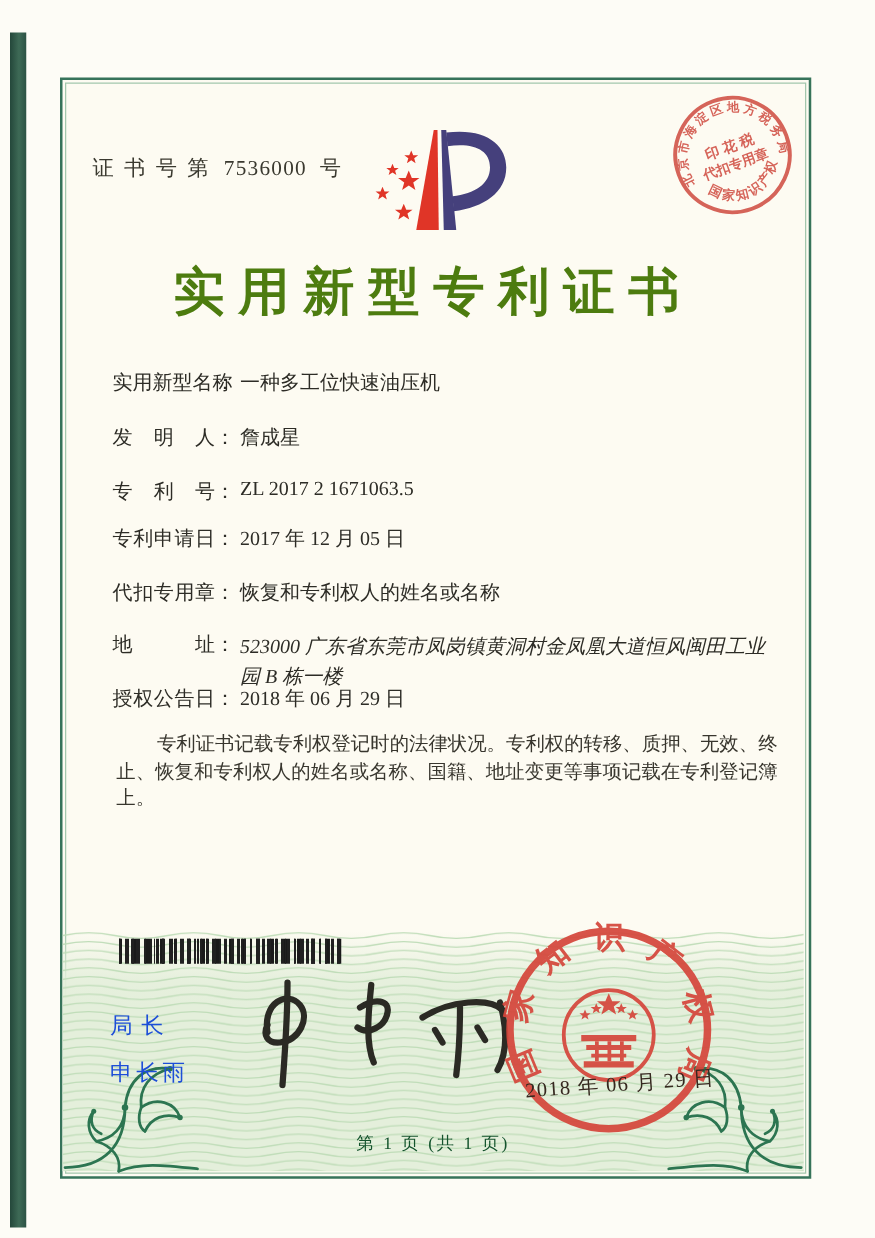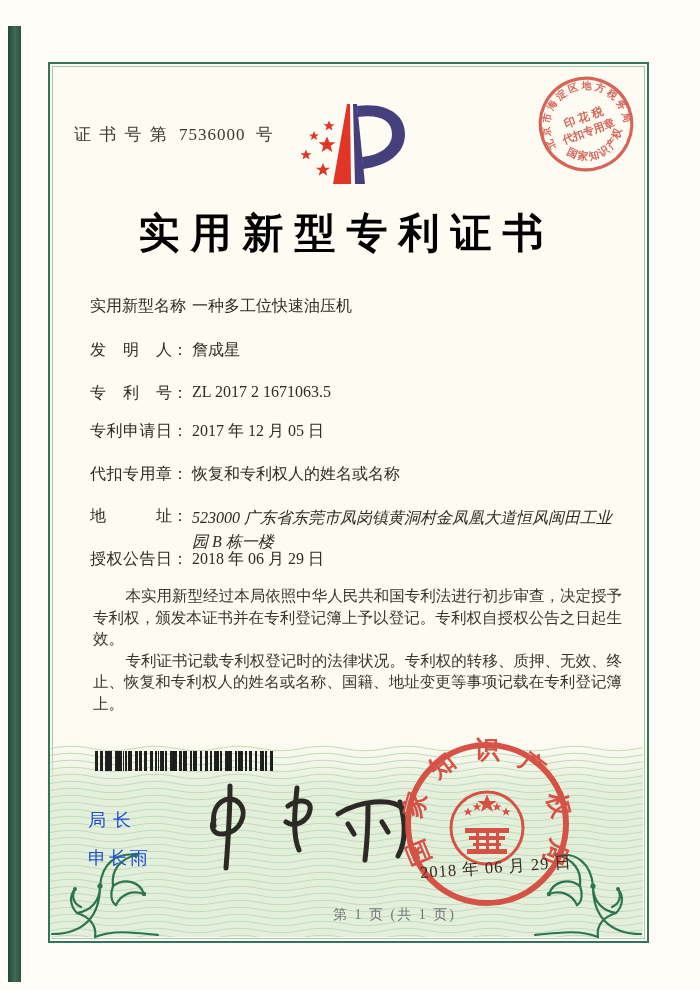--- a/index.html
+++ b/index.html
@@ -16,21 +16,21 @@
   .frame-inner{position:absolute;left:2px;top:2px;right:2px;bottom:2px;
     border:1px solid #a3c7ad;}
   .guilloche{position:absolute;left:50px;top:745px;width:593px;height:192px;z-index:1;
     background:linear-gradient(to bottom,rgba(228,239,219,0) 0,rgba(228,239,219,.9) 38px,#e4efdb 60px);}
   .guilloche svg{position:absolute;left:0;top:0;width:100%;height:100%;}
   .certno{position:absolute;left:74px;top:106px;font-size:17px;letter-spacing:2px;
     color:#3a392f;z-index:2;margin-top:17px;}
   .certno .num{letter-spacing:1px;padding:0 4px;}
   .logo{position:absolute;left:293px;top:100px;width:126px;height:114px;z-index:2;}
   .title{position:absolute;left:48px;top:206px;width:597px;text-align:center;
-    font-size:41px;font-weight:600;letter-spacing:11px;color:#000000;z-index:2;}
+    font-size:41px;font-weight:600;letter-spacing:11px;color:#4d7c0f;z-index:2;}
   .fields{position:absolute;left:90px;top:0;width:540px;font-size:16px;z-index:2;}
   .frow{position:absolute;left:0;white-space:nowrap;}
   .flabel{display:inline-block;width:82px;text-align:justify;text-align-last:justify;
     vertical-align:top;color:#2d2c26;}
   .fcolon{display:inline-block;width:16px;vertical-align:top;}
   .fvalue{display:inline-block;margin-left:4px;color:#2d2c26;vertical-align:top;}
   .frow.addr{white-space:normal;width:536px;}
   .frow.addr .fvalue{width:428px;line-height:24px;font-style:italic;}
   .grantno{position:absolute;left:272px;top:0;white-space:nowrap;}
   .bodytext{position:absolute;left:93px;top:585px;width:529px;z-index:2;
@@ -46,21 +46,21 @@
   .director .name{display:block;margin-top:14px;letter-spacing:3px;}
   .signature{position:absolute;left:196px;top:776px;width:215px;height:100px;z-index:4;}
   .seal{position:absolute;left:398px;top:736px;width:180px;height:180px;z-index:5;opacity:.93;}
   .sealdate{position:absolute;left:420px;top:856px;width:170px;z-index:6;
     font-size:16.5px;color:#35281f;transform:rotate(-4deg);letter-spacing:1px;}
   .taxstamp{position:absolute;left:534px;top:72px;width:104px;height:104px;z-index:2;opacity:.85;}
   .flourish{position:absolute;z-index:2;}
   .flourish.left{left:50px;top:842px;}
   .flourish.right{right:57px;top:842px;transform:scaleX(-1);}
   .footer{position:absolute;left:48px;top:906px;width:597px;text-align:center;
-    font-size:14px;letter-spacing:2px;color:#737373;z-index:4;margin-left:48px;}
+    font-size:14px;letter-spacing:2px;color:#14532d;z-index:4;}
 </style>
 </head>
 <body>
 
 <div class="spine"></div>
 
 <div class="frame">
   <div class="frame-inner"></div>
 </div>
 
@@ -134,21 +134,20 @@
   </div>
   <div class="frow addr" style="top:506px">
     <span class="flabel">地址</span><span class="fcolon">：</span><span class="fvalue">523000 广东省东莞市凤岗镇黄洞村金凤凰大道恒风闽田工业园 B 栋一楼</span>
   </div>
   <div class="frow" style="top:549px">
     <span class="flabel">授权公告日</span><span class="fcolon">：</span><span class="fvalue">2018 年 06 月 29 日</span>
   </div>
 </div>
 
 <div class="bodytext">
-  <p>本实用新型经过本局依照中华人民共和国专利法进行初步审查，决定授予专利权，颁发本证书并在专利登记簿上予以登记。专利权自授权公告之日起生效。</p>
   <p>专利证书记载专利权登记时的法律状况。专利权的转移、质押、无效、终止、恢复和专利权人的姓名或名称、国籍、地址变更等事项记载在专利登记簿上。</p>
 </div>
 
 <div class="barcode"></div>
 
 <svg class="flourish left" width="110" height="98" viewBox="0 0 110 98">
   <g stroke="#2c7551" fill="none" stroke-width="2.2" stroke-linecap="round">
     <path d="M2 92 C34 92 50 74 50 44 C50 60 40 69 27 71 C40 75 47 84 45 95"></path>
     <path d="M50 44 C52 22 66 10 86 13 C70 17 61 28 63 44 C75 35 90 40 94 52 C82 48 71 52 66 63"></path>
     <path d="M45 95 C62 88 80 90 108 93"></path>

